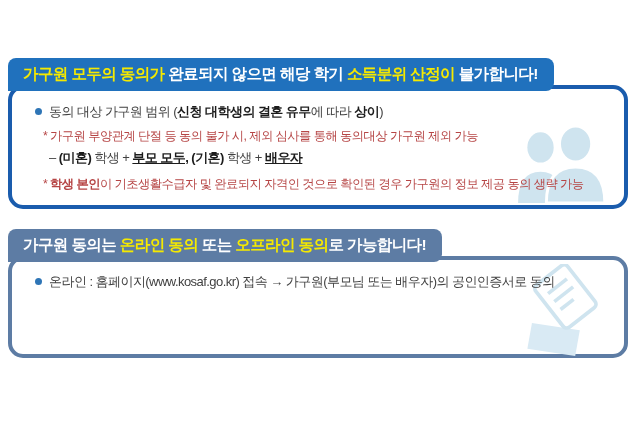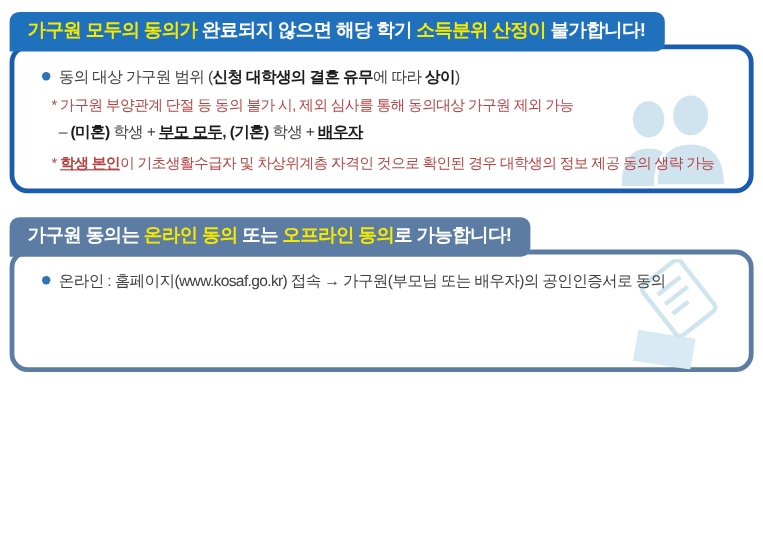--- a/index.html
+++ b/index.html
@@ -25,59 +25,59 @@
   .section{position:relative;}
   .sec1{margin-bottom:20px;}
   .sec2{margin-bottom:19px;}
   .tab{
     position:relative;z-index:2;display:inline-block;
     padding:7px 16px 8px 15px;
     border-radius:8px 8px 8px 0;
     font-weight:bold;font-size:15.5px;line-height:1.15;
     letter-spacing:-0.6px;color:#ffffff;white-space:nowrap;
   }
-  .sec1 .tab,.sec3 .tab{background:var(--tab-blue);}
+  .sec1 .tab,.sec3 .tab{background:var(--tab-blue);margin-top:48px;}
   .sec2 .tab{background:var(--slate-blue);}
   .box{
     position:relative;z-index:1;margin-top:-6px;background:#ffffff;
     border-radius:15px;overflow:visible;
   }
   .sec1 .box{border:4px solid var(--border-blue-1);height:124px;padding:15px 18px 10px 22px;}
   .sec2 .box{border:4px solid var(--slate-blue);height:102px;padding:14px 18px 0 22px;}
   .sec3 .box{border:4px solid var(--border-blue-3);height:64px;padding:17px 18px 10px 22px;}
   .line{position:relative;z-index:2;font-size:13px;line-height:1.2;color:var(--text);letter-spacing:-0.55px;}
   .bullet{padding-left:15px;margin-bottom:10px;}
   .bullet::before{
     content:"";position:absolute;left:1px;top:4px;width:7px;height:7px;
     border-radius:50%;background:var(--bullet);
   }
   .dash{padding-left:15px;margin-bottom:11px;}
   .note{color:var(--red);font-size:12.3px;padding-left:9px;margin-bottom:6px;letter-spacing:-0.55px;}
   .seg-b{font-weight:bold;color:var(--text-bold);}
-  .note .seg-b{color:var(--red);text-decoration:underline;}
+  .note .seg-b{color:var(--red);}
   .seg-u{text-decoration:underline;}
   .tab .seg-y{color:var(--yellow);}
   .icon{position:absolute;z-index:0;}
   .sec1 .icon{right:14px;bottom:2px;width:100px;height:76px;}
   .sec2 .icon{right:16px;top:4px;width:84px;height:92px;}
   .sec3 .icon{right:18px;top:3px;width:118px;height:58px;}
   .icon svg{display:block;width:100%;height:100%;}
 </style>
 </head>
 <body>
 
 <div class="canvas">
 
   <div class="section sec1">
     <div class="tab"><span class="seg-y">가구원 모두의 동의가</span><span> 완료되지 않으면 해당 학기 </span><span class="seg-y">소득분위 산정이</span><span> 불가합니다!</span></div>
     <div class="box">
       <div class="line bullet"><span>동의 대상 가구원 범위 (</span><span class="seg-b">신청 대학생의 결혼 유무</span><span>에 따라 </span><span class="seg-b">상이</span><span>)</span></div>
       <div class="line note"><span>* 가구원 부양관계 단절 등 동의 불가 시, 제외 심사를 통해 동의대상 가구원 제외 가능</span></div>
       <div class="line dash"><span>– </span><span class="seg-b">(미혼)</span><span> 학생 + </span><span class="seg-b seg-u">부모 모두,</span><span> </span><span class="seg-b">(기혼)</span><span> 학생 + </span><span class="seg-b seg-u">배우자</span></div>
-      <div class="line note"><span>* </span><span class="seg-b">학생 본인</span><span>이 기초생활수급자 및 차상위계층 자격인 것으로 확인된 경우 대학생의 정보 제공 동의 생략 가능</span></div>
+      <div class="line note"><span>* </span><span class="seg-b">학생 본인</span><span>이 기초생활수급자 및 완료되지 자격인 것으로 확인된 경우 가구원의 정보 제공 동의 생략 가능</span></div>
       <div class="icon">
         <svg viewBox="0 0 100 78" xmlns="http://www.w3.org/2000/svg">
           <ellipse cx="30" cy="21" rx="13.5" ry="15.5" fill="#cfe4ef"></ellipse>
           <path d="M7 78 Q7 46 30 46 Q53 46 53 78 Z" fill="#cfe4ef"></path>
           <ellipse cx="66" cy="17.5" rx="16.5" ry="18.5" fill="#cfe4ef" stroke="#ffffff" stroke-width="3"></ellipse>
           <path d="M36 78 Q36 41 66 41 Q96 41 96 78 Z" fill="#cfe4ef" stroke="#ffffff" stroke-width="3"></path>
         </svg>
       </div>
     </div>
   </div>

